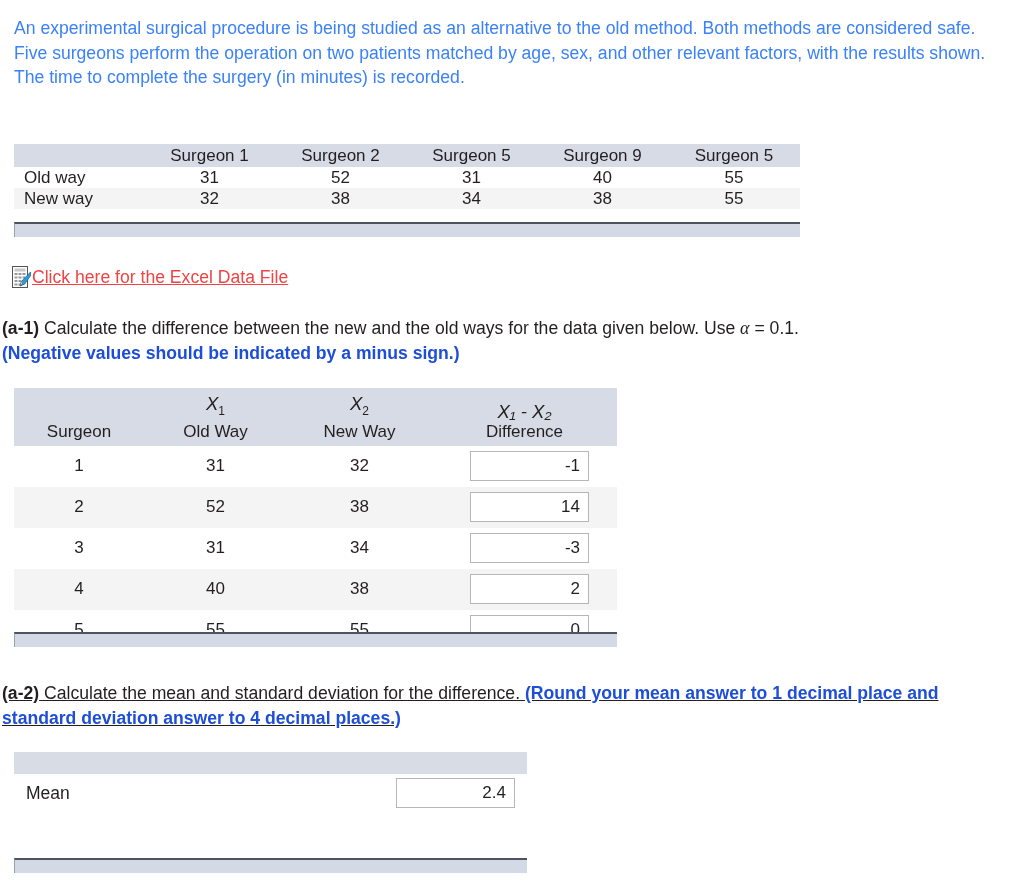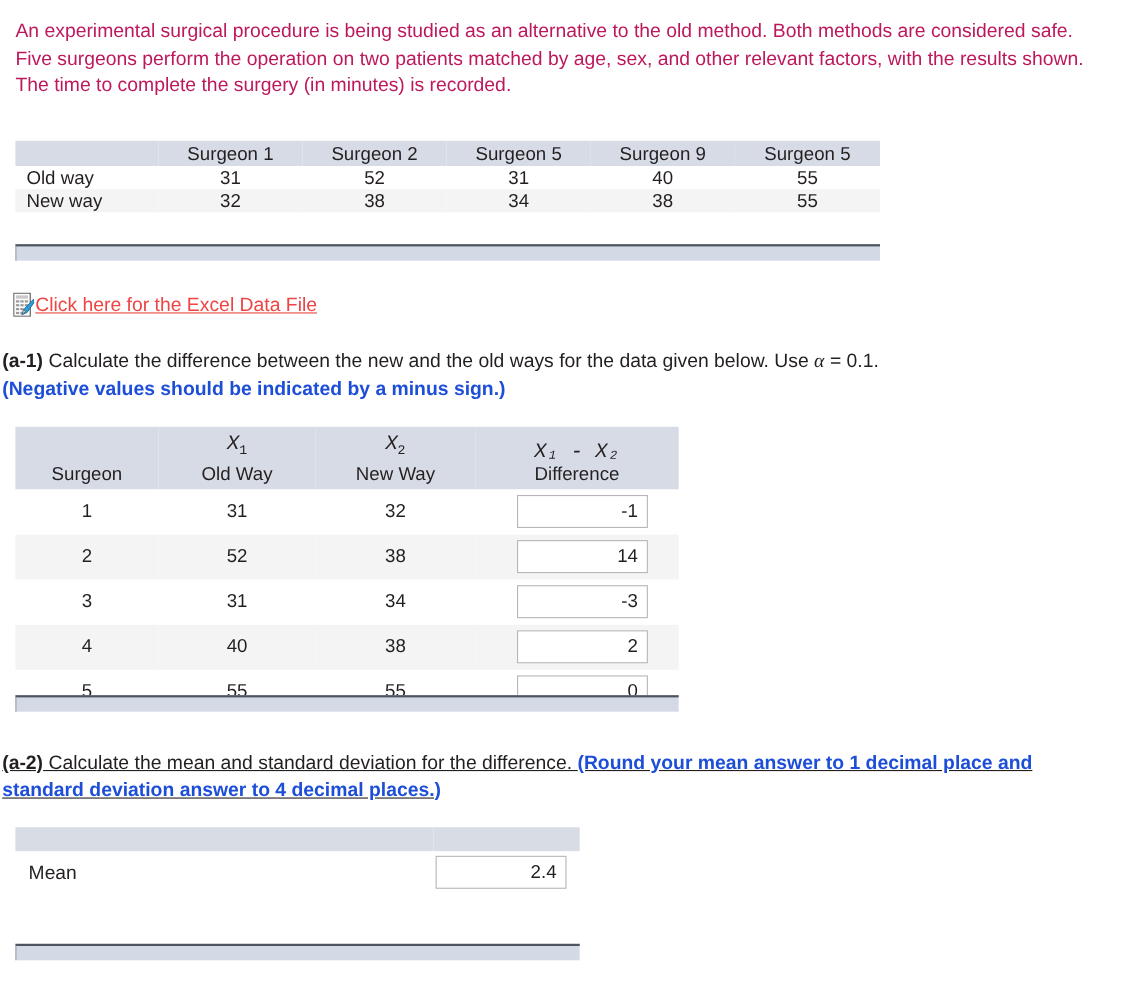--- a/index.html
+++ b/index.html
@@ -18,39 +18,39 @@
   }
 
   
   .intro {
     position: absolute;
     left: 14px;
     top: 16px;
     width: 982px;
     line-height: 24.5px;
     font-size: 17.6px;
-    color: #be185d;
+    color: #3b82f6;
   }
 
   
   .tbl {
     position: absolute;
     border-collapse: collapse;
     font-size: 17px;
     color: #231f20;
   }
   .tbl td, .tbl th {
     padding: 0;
     font-weight: normal;
   }
 
   
   #table-raw {
     left: 14px;
-    top: 128px;
+    top: 144px;
     width: 786px;
   }
   #table-raw .hdr td {
     background: #d6dbe5;
     height: 23px;
     text-align: center;
     font-size: 17px;
     vertical-align: middle;
   }
   #table-raw .hdr td.lbl { background: #d6dbe5; }
@@ -122,21 +122,21 @@
   }
   #table-diff thead td {
     background: #d6dbe5;
     vertical-align: bottom;
     text-align: center;
     padding-bottom: 4px;
     font-size: 17px;
   }
   #table-diff thead td .sym {
     display: block;
-    font-family: Liberation Mono, monospace;
+    font-family: Liberation Sans, sans-serif;
     font-style: italic;
     font-size: 18.5px;
     line-height: 21px;
     padding-top: 5px;
   }
   #table-diff thead td .sym sub {
     font-style: normal;
     font-size: 12px;
   }
   #table-diff thead td .sub2 {

